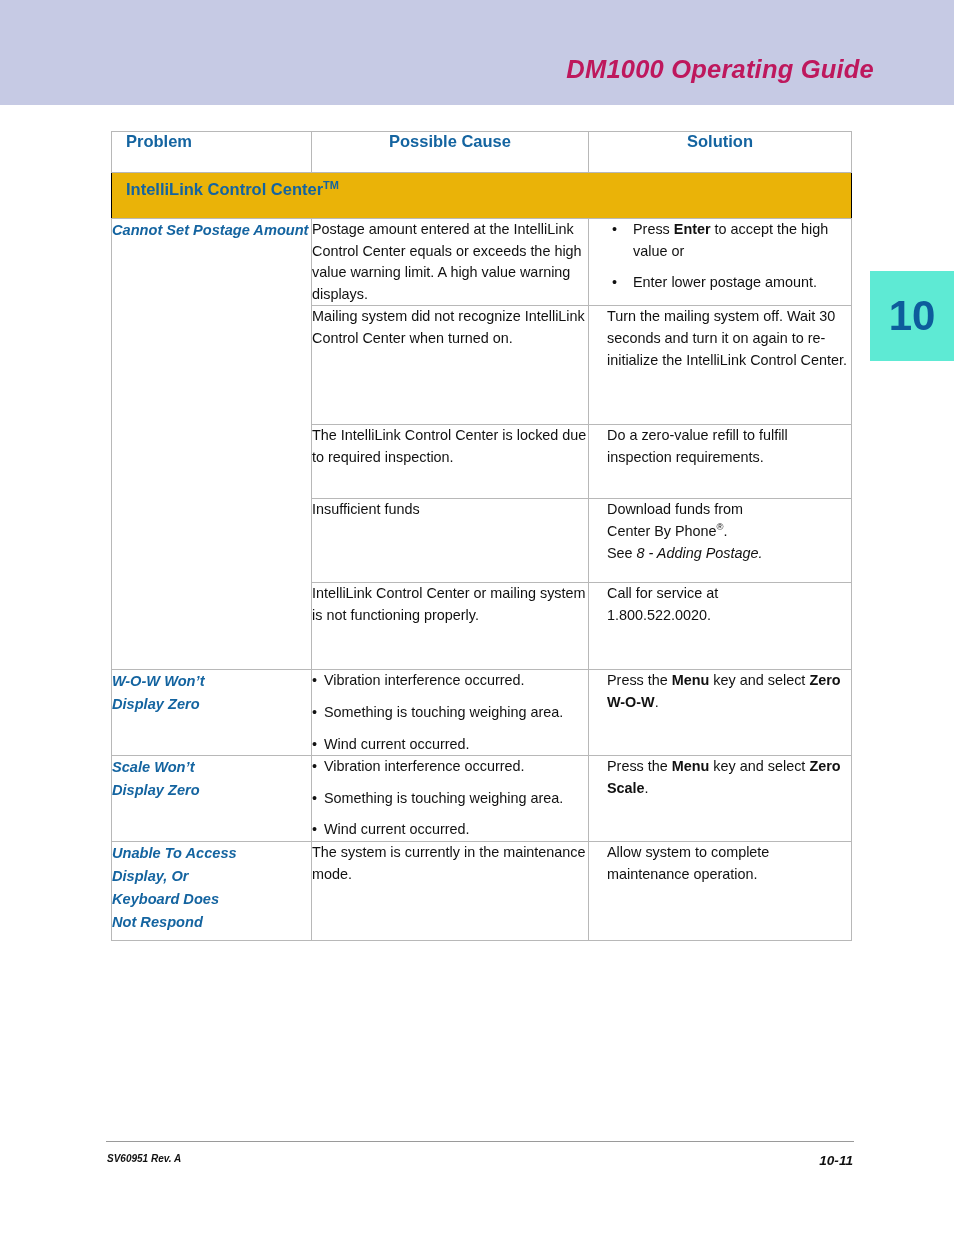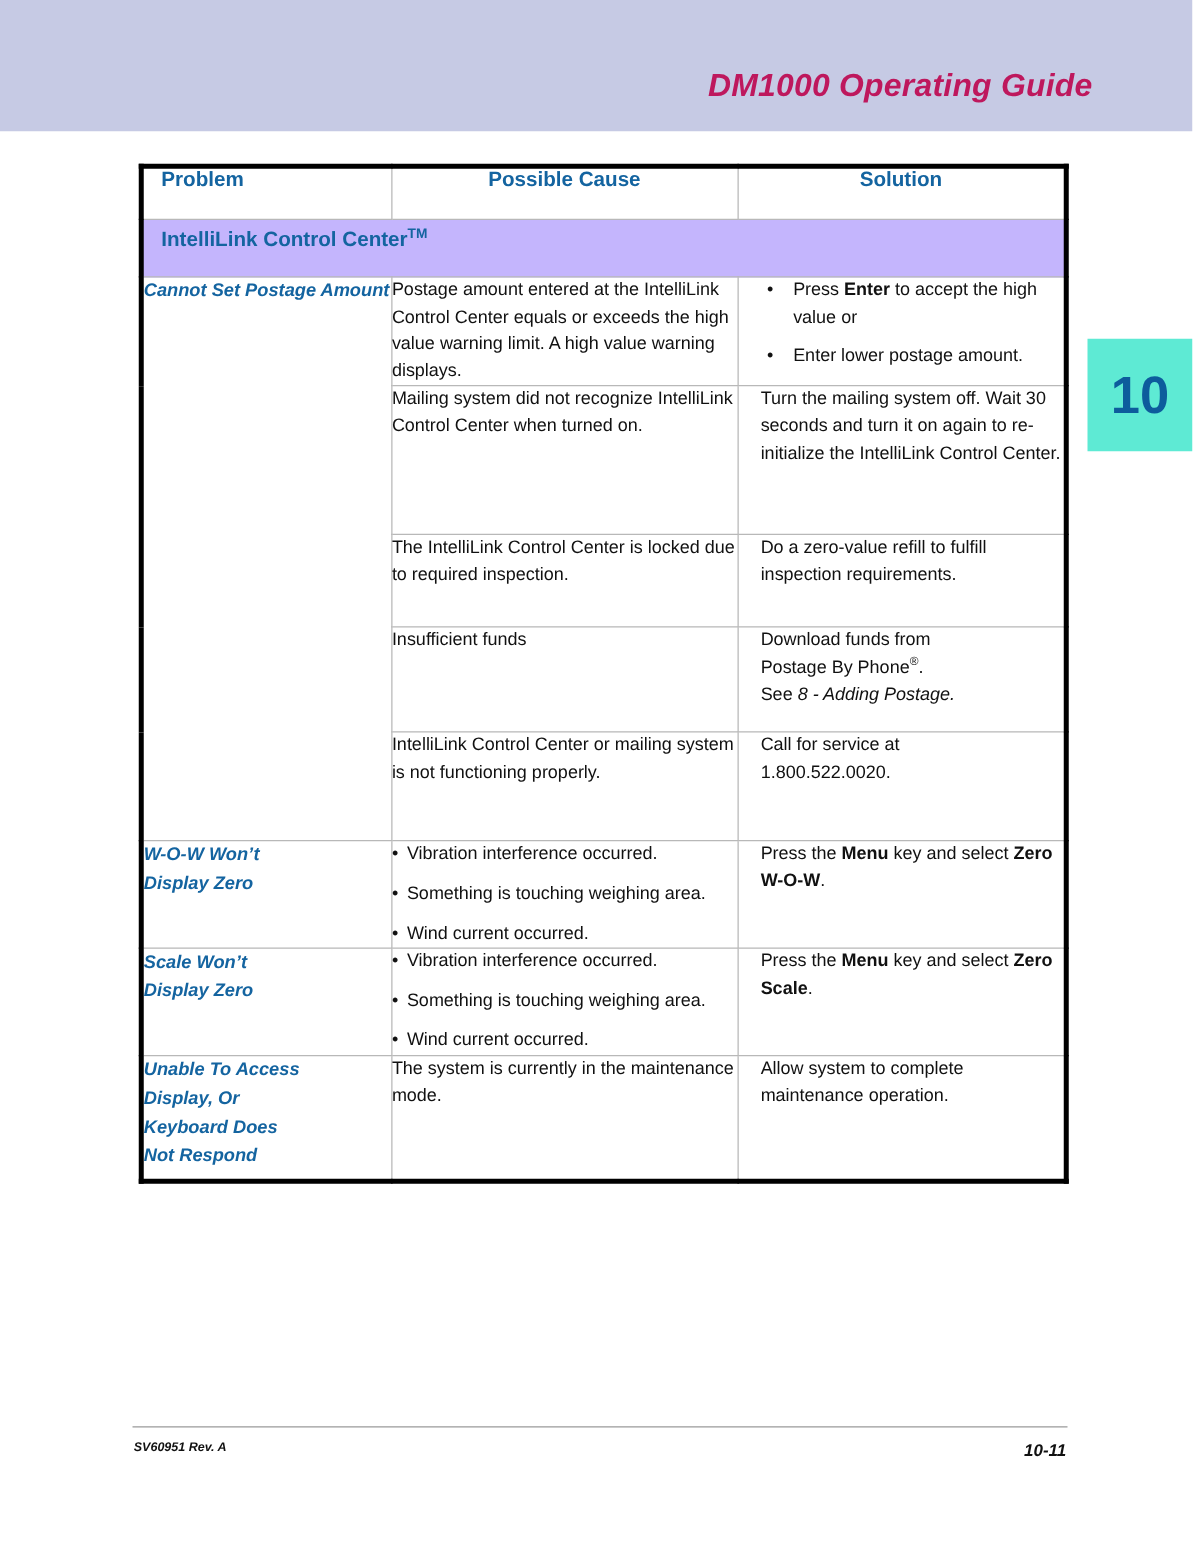--- a/index.html
+++ b/index.html
@@ -59,21 +59,21 @@
   }
 
   
   .troubleshoot-table {
     position: absolute;
     left: 111px;
     top: 131px;
     width: 599px;
     border-collapse: collapse;
     table-layout: fixed;
-    border: 4px solid #000000;
+    border: 1px solid #000000;
   }
   .troubleshoot-table td,
   .troubleshoot-table th {
     border: 1px solid #b8b8b8;
     vertical-align: top;
     padding: 0;
   }
   col.col-problem  { width: 200px; }
   col.col-cause    { width: 277px; }
   col.col-solution { width: 263px; }
@@ -86,21 +86,21 @@
     font-weight: bold;
     padding: 9px 0 0 0;
     border-bottom: 1px solid #b8b8b8;
   }
   .thead-cell.c1 { padding-left: 14px; text-align: left; }
   .thead-cell.c2 { text-align: center; }
   .thead-cell.c3 { text-align: center; }
 
   
   .section-band td {
-    background: #c4b5fd;
+    background: #eab308;
     height: 38px;
     padding: 7px 0 0 14px;
     color: #1464a0;
     font-size: 16.5px;
     font-weight: bold;
     border-left: none;
     border-right: none;
   }
   .section-band .tm {
     font-size: 11px;
@@ -248,21 +248,21 @@
 
     <tr>
       <td class="cell-text" style="height:73px;">The IntelliLink Control Center is locked due to required inspection.</td>
       <td class="cell-text solution">Do a zero-value refill to fulfill inspection requirements.</td>
     </tr>
 
     <tr>
       <td class="cell-text" style="height:83px;">Insufficient funds</td>
       <td class="cell-text solution">
         <p>Download funds from</p>
-        <p><span>Postage By Phone</span><span class="sup-reg">®</span><span>.</span></p>
+        <p><span>Center By Phone</span><span class="sup-reg">®</span><span>.</span></p>
         <p><span>See </span><span class="i">8 - Adding Postage.</span></p>
       </td>
     </tr>
 
     <tr>
       <td class="cell-text" style="height:86px;">IntelliLink Control Center or mailing system is not functioning properly.</td>
       <td class="cell-text solution">
         <p>Call for service at</p>
         <p>1.800.522.0020.</p>
       </td>

